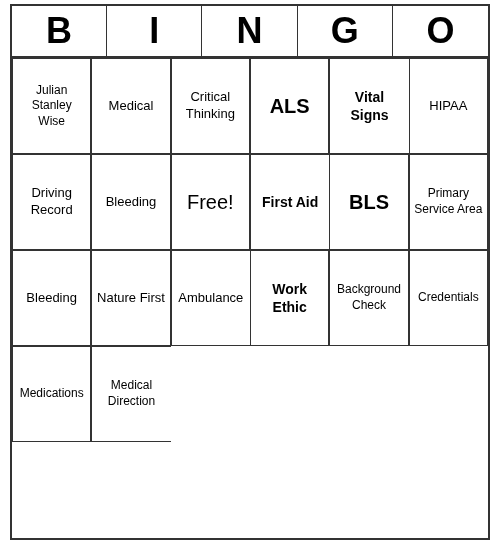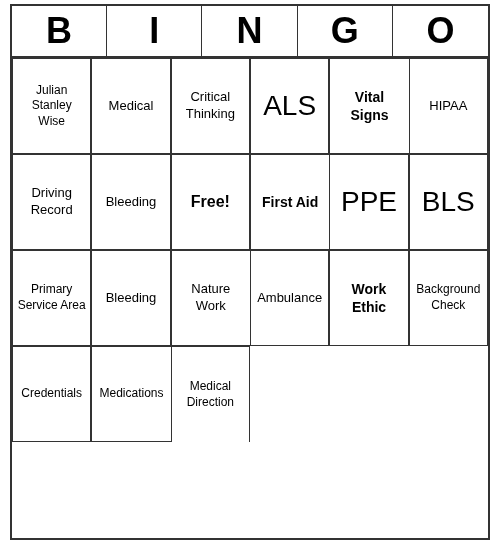--- a/index.html
+++ b/index.html
@@ -51,33 +51,33 @@
       border-right: none;
     }
     .bingo-cell:nth-child(n+21) {
       border-bottom: none;
     }
     .cell-text {
       font-size: 13px;
       line-height: 1.3;
     }
     .cell-text.large {
-      font-size: 28px;
-      font-weight: normal;
+      font-size: 20px;
+      font-weight: bold;
     }
     .cell-text.medium {
       font-size: 14px;
       font-weight: bold;
     }
     .cell-text.small {
       font-size: 12px;
     }
     .cell-text.free {
-      font-size: 16px;
-      font-weight: bold;
+      font-size: 20px;
+      font-weight: normal;
     }
   </style>
 </head>
 <body>
 
 <div class="bingo-card">
   <div class="bingo-header">
   <div class="bingo-header-cell">B</div>
       <div class="bingo-header-cell">I</div>
       <div class="bingo-header-cell">N</div>
@@ -109,33 +109,30 @@
       <div class="bingo-cell">
         <span class="cell-text">Bleeding</span>
       </div>
       <div class="bingo-cell">
         <span class="cell-text free">Free!</span>
       </div>
       <div class="bingo-cell">
         <span class="cell-text medium">First Aid</span>
       </div>
       <div class="bingo-cell">
-        <span class="cell-text large">PPE</span>
-      </div>
-      <div class="bingo-cell">
         <span class="cell-text large">BLS</span>
       </div>
       <div class="bingo-cell">
         <span class="cell-text small">Primary Service Area</span>
       </div>
       <div class="bingo-cell">
         <span class="cell-text">Bleeding</span>
       </div>
       <div class="bingo-cell">
-        <span class="cell-text">Nature Work</span>
+        <span class="cell-text">Nature First</span>
       </div>
       <div class="bingo-cell">
         <span class="cell-text">Ambulance</span>
       </div>
       <div class="bingo-cell">
         <span class="cell-text medium">Work Ethic</span>
       </div>
       <div class="bingo-cell">
         <span class="cell-text small">Background Check</span>
       </div>

